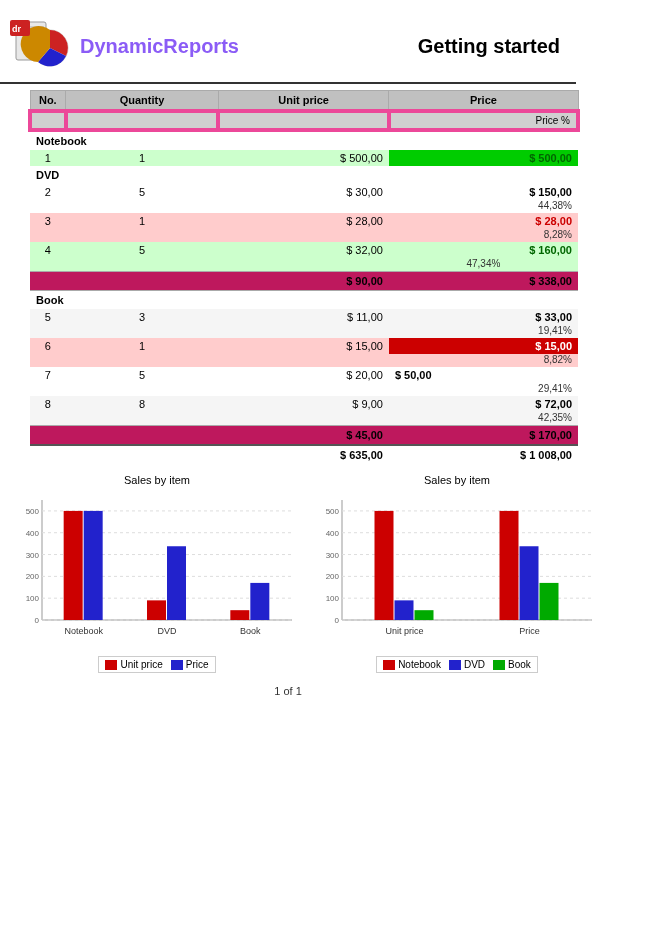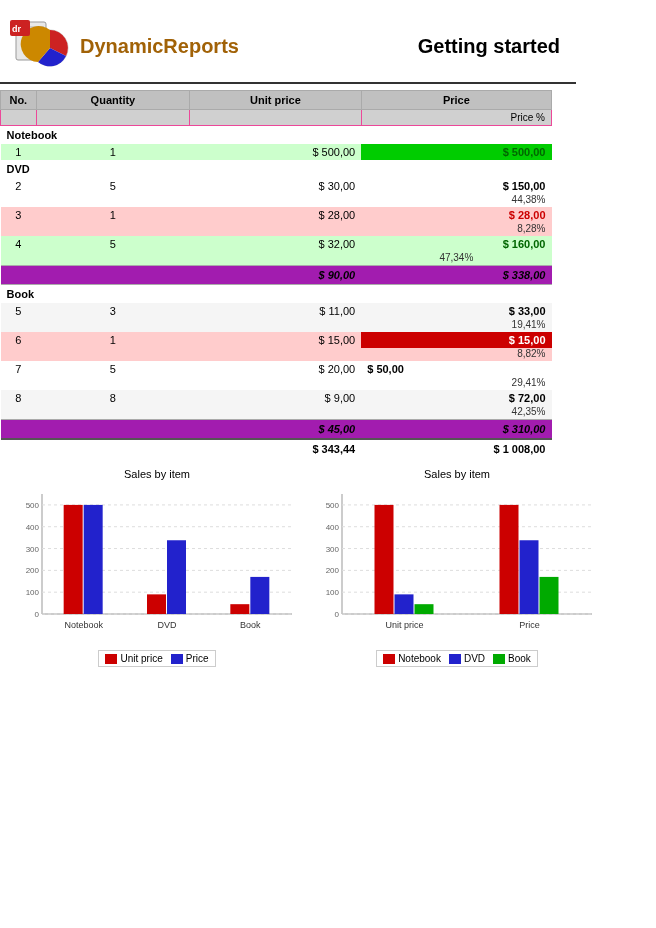--- a/index.html
+++ b/index.html
@@ -32,50 +32,50 @@
       gap: 8px;
     }
     .logo {
       width: 64px;
       height: 56px;
       position: relative;
     }
     .app-title {
       font-size: 20px;
       font-weight: bold;
-      color: #a16207;
+      color: #8b5cf6;
     }
     .report-title {
       font-size: 20px;
       font-weight: bold;
       color: #000000;
     }
 
     
     .report-table {
       width: calc(100% - 24px);
-      margin: 0 0;
+      margin: 0 28px;
       border-collapse: collapse;
       font-size: 11px;
     }
     .col-no { width: 36px; }
     .col-qty { width: 160px; }
     .col-unit { width: 180px; }
     .col-price { width: 200px; }
 
     .header-row th {
       background: #c0c0c0;
       border: 1px solid #aaa;
       padding: 3px 6px;
       text-align: center;
       font-weight: bold;
     }
     .subheader-row td {
       background: #d0d0d0;
-      border: 1px solid #ec4899;
+      border: 4px solid #ec4899;
       padding: 2px 6px;
       text-align: right;
       font-size: 10px;
       font-weight: normal;
     }
     .subheader-row td.right { text-align: right; }
 
     .group-header td {
       font-weight: bold;
       padding: 3px 6px;
@@ -97,22 +97,21 @@
       color: #333;
       border: none;
     }
 
     .subtotal-row td {
       padding: 3px 6px;
       text-align: right;
       font-weight: bold;
       border-top: 1px solid #aaa;
       border-bottom: 1px solid #aaa;
-      background: #a21caf;
-      font-style: italic;
+      background: #be185d;
     }
 
     .total-row td {
       padding: 3px 6px;
       text-align: right;
       font-weight: bold;
       border-top: 2px solid #555;
     }
 
     
@@ -343,25 +342,25 @@
     </tr>
         <tr class="pct-row bg-light">
       <td></td>
       <td></td>
       <td></td>
       <td style="text-align:right;font-size:10px;padding:0 6px 2px 6px;">42,35%</td>
     </tr>
         <tr class="subtotal-row">
       <td colspan="2"></td>
       <td style="text-align:right;font-weight:bold;border-top:1px solid #aaa;border-bottom:1px solid #aaa;padding:3px 6px;">$ 45,00</td>
-      <td style="text-align:right;font-weight:bold;border-top:1px solid #aaa;border-bottom:1px solid #aaa;padding:3px 6px;">$ 310,00</td>
+      <td style="text-align:right;font-weight:bold;border-top:1px solid #aaa;border-bottom:1px solid #aaa;padding:3px 6px;">$ 170,00</td>
     </tr>
         <tr class="total-row">
   <td colspan="2"></td>
-  <td style="text-align:right;font-weight:bold;border-top:2px solid #555;padding:3px 6px;">$ 343,44</td>
+  <td style="text-align:right;font-weight:bold;border-top:2px solid #555;padding:3px 6px;">$ 635,00</td>
   <td style="text-align:right;font-weight:bold;border-top:2px solid #555;padding:3px 6px;">$ 1 008,00</td>
 </tr>
       </tbody>
   </table>
 
   <div class="charts-area">
     <div class="chart-container">
       <div class="chart-title">Sales by item</div>
       <div class="chart-svg-wrap">
         <svg id="chart1-svg" width="290" height="160" viewBox="0 0 290 160">
@@ -439,14 +438,17 @@
     <span>DVD</span>
   </div>
           <div class="legend-item">
     <span class="legend-swatch" style="background:#00aa00;"></span>
     <span>Book</span>
   </div>
         </div>
     </div>
   </div>
 
+  <div class="footer">
+    <span>1 of 1</span>
+  </div>
 
 </div>
 
 </body></html>

